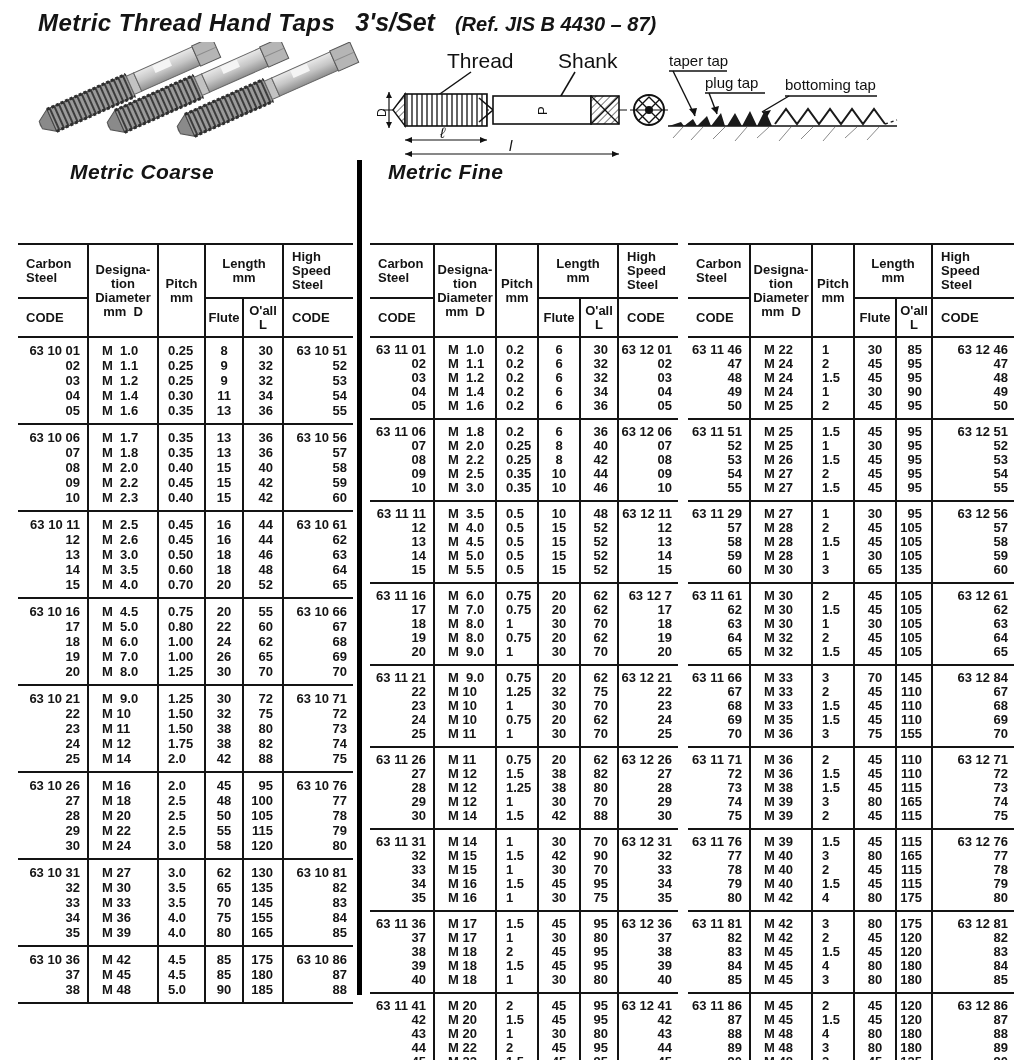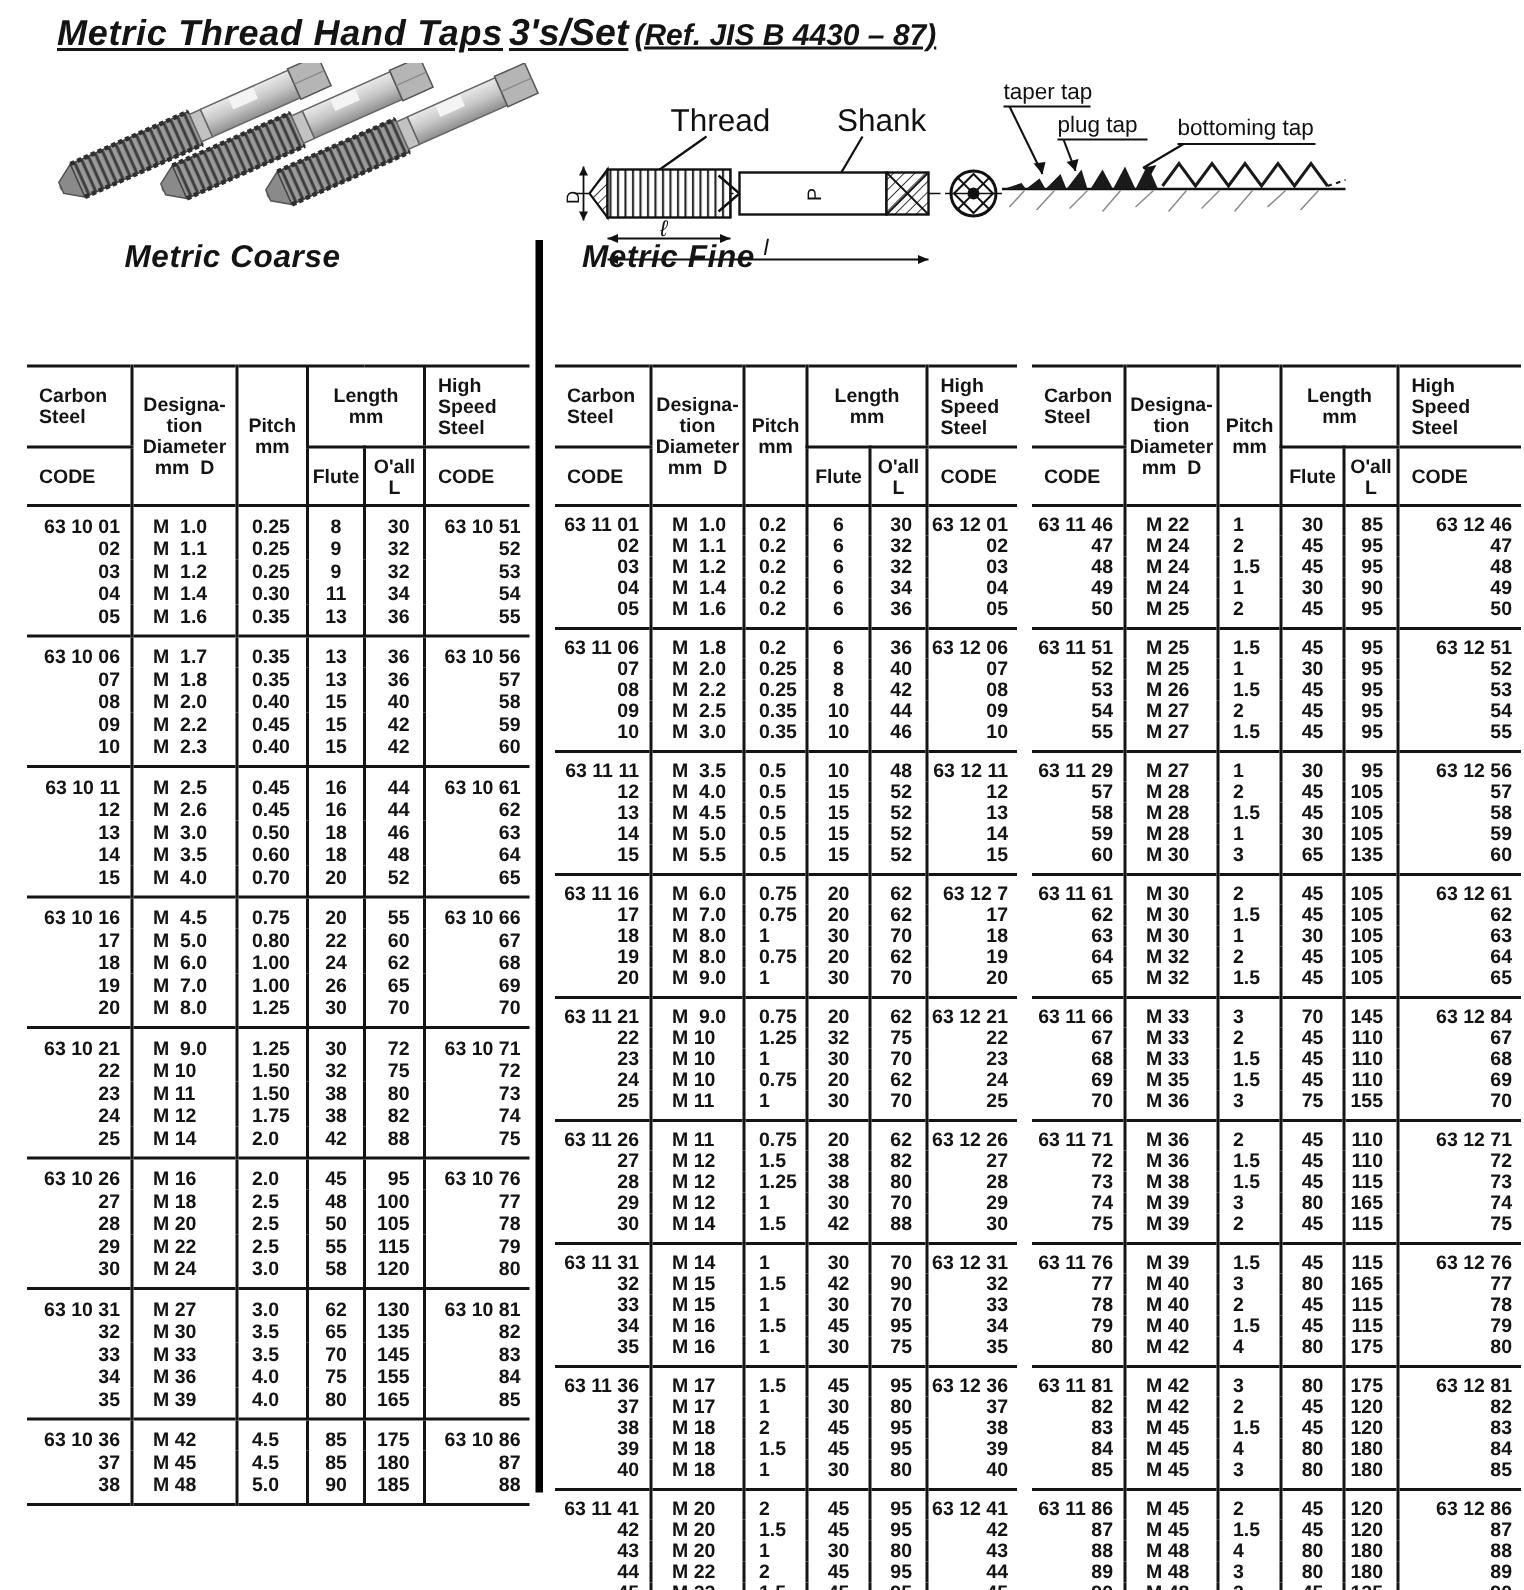--- a/index.html
+++ b/index.html
@@ -1,33 +1,33 @@
 <!DOCTYPE html>
 <html><head>
 <meta charset="utf-8">
 <style>
   :root{ --ink:#141414; }
   html,body{ margin:0; padding:0; }
   body{ font-family:"Liberation Sans","DejaVu Sans",sans-serif; background:#fff; }
   .page{ position:relative; width:1016px; height:1060px; background:#fff; overflow:hidden; color:var(--ink); }
 
   
-  .titlebar{ position:absolute; left:38px; top:8px; display:flex; align-items:baseline; gap:4px; white-space:nowrap;text-decoration:underline; }
+  .titlebar{ position:absolute; left:38px; top:8px; display:flex; align-items:baseline; gap:20px; white-space:nowrap; }
   .t-main{ font-size:24px; font-weight:bold; font-style:italic; letter-spacing:.5px; }
   .t-set{ font-size:25px; font-weight:bold; font-style:italic; }
   .t-mat{ font-size:19px; font-weight:bold; font-style:italic; }
   .t-ref{ font-size:20px; font-weight:bold; font-style:italic; }
 
   
   .fig{ position:absolute; }
   .fig svg{ display:block; }
 
   
   .sec-title{ position:absolute; font-size:21px; font-weight:bold; font-style:italic; letter-spacing:.4px; }
-  .sec-coarse{ left:83px; top:160px; }
+  .sec-coarse{ left:70px; top:160px; }
   .sec-fine{ left:388px; top:160px; }
   .vdivider{ position:absolute; left:357px; top:160px; width:5px; height:835px; background:#000; }
 
   
   .tblwrap{ position:absolute; }
   .w-left{ left:18px;  top:203px; width:335px; }
   .w-mid{  left:370px; top:203px; width:308px; }
   .w-right{left:688px; top:203px; width:326px; }
 
   table.tbl{ border-collapse:collapse; table-layout:fixed; width:100%;
@@ -111,21 +111,21 @@
         <line x1="14" y1="12" x2="100" y2="12" stroke="#2e2e2e" stroke-width="3" stroke-dasharray="3,2"></line>
         <rect x="100" y="-10" width="8" height="20" fill="#c2c2c2" stroke="#666" stroke-width="1"></rect>
         <rect x="108" y="-10" width="64" height="20" fill="url(#metalG)" stroke="#666" stroke-width="1"></rect>
         <rect x="128" y="-9" width="18" height="8" fill="#f4f4f4"></rect>
         <rect x="172" y="-11" width="22" height="22" fill="#b5b5b5" stroke="#555" stroke-width="1"></rect>
         <line x1="172" y1="0" x2="194" y2="0" stroke="#8a8a8a" stroke-width="1"></line>
       </g>
     </svg>
   </div>
 
-  <div class="fig" style="left:375px; top:48px;margin-top:19px;">
+  <div class="fig" style="left:375px; top:48px;">
     <svg width="305" height="112" viewBox="0 0 305 112">
       <defs>
         <pattern id="hatch" width="5" height="5" patternUnits="userSpaceOnUse" patternTransform="rotate(45)">
           <rect width="5" height="5" fill="#fff"></rect>
           <line x1="0" y1="0" x2="0" y2="5" stroke="#333" stroke-width="1.3"></line>
         </pattern>
         <pattern id="threadlines" width="5" height="32" patternUnits="userSpaceOnUse">
           <rect width="5" height="32" fill="#fff"></rect>
           <line x1="2" y1="0" x2="2" y2="32" stroke="#222" stroke-width="1.4"></line>
         </pattern>

